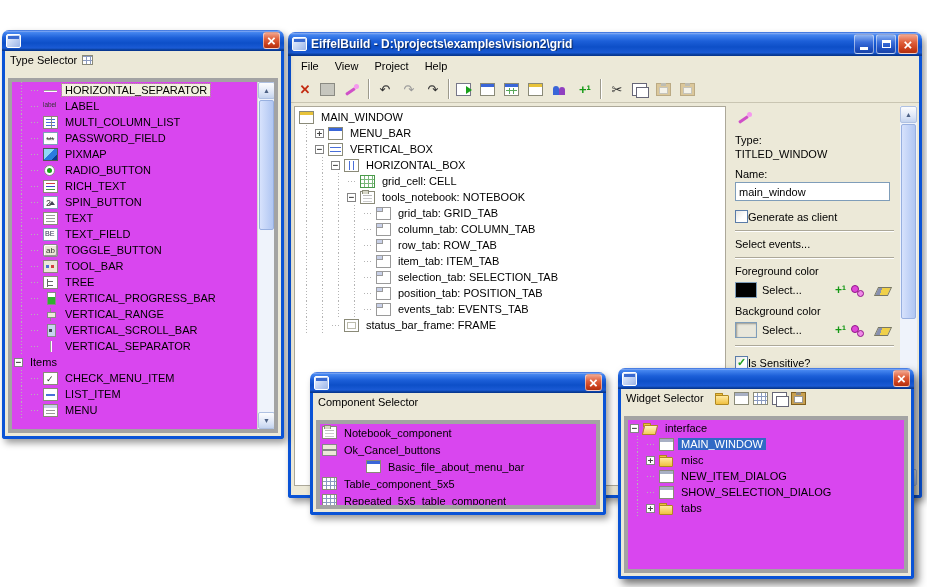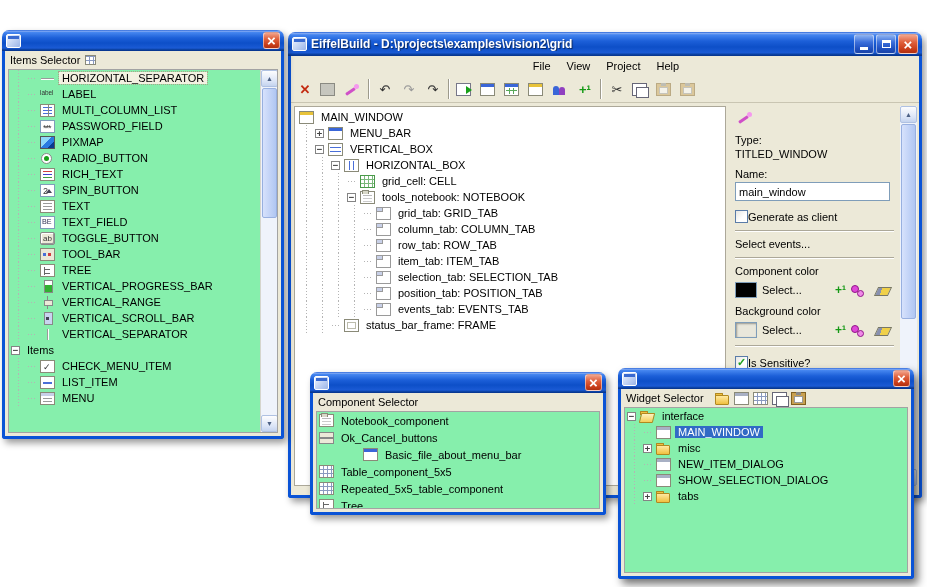--- a/index.html
+++ b/index.html
@@ -19,21 +19,21 @@
   .tbb.red{background:linear-gradient(180deg,#F2A48C 0%,#E0603C 40%,#C83C18 80%,#B03010 100%);}
   .g-close{color:#fff;font-size:15px;font-weight:bold;line-height:1;}
   .g-min{width:8px;height:3px;background:#fff;margin-top:9px;}
   .g-max{width:9px;height:8px;border:1px solid #fff;border-top:3px solid #fff;}
   .winbody{border:3px solid #0A53D6;border-top:none;border-radius:0 0 3px 3px;background:#ECE9D8;height:calc(100% - 24px);display:flex;flex-direction:column;overflow:hidden;}
   .titlebar.small + .winbody{height:calc(100% - 21px);}
   .sysicon{width:15px;height:14px;flex:none;position:relative;background:linear-gradient(135deg,#eef4ff,#9ab4e8);border:1px solid #fff;border-radius:2px;}
   .sysicon::before{content:"";position:absolute;left:1px;right:1px;top:1px;height:3px;background:#3a6ad0;}
 
   
-  .menubar{height:20px;display:flex;align-items:center;padding-left:2px;justify-content:center;}
+  .menubar{height:20px;display:flex;align-items:center;padding-left:2px;}
   .menu-item{padding:2px 8px;font-size:11px;}
   .toolbar{height:27px;display:flex;align-items:center;padding:0 2px;border-bottom:1px solid #c9c5b2;}
   .tbi{width:24px;height:23px;display:flex;align-items:center;justify-content:center;flex:none;}
   .tb-sep{width:2px;height:20px;margin:0 3px;border-left:1px solid #9d9a8c;border-right:1px solid #fff;align-self:center;flex:none;}
   .glyph{font-size:13px;line-height:1;}
   .glyph:empty{display:none;}
   .glyph.sm{font-size:12px;}
   .g-red{color:#C32A10;font-weight:bold;}
   .g-dark{color:#333;}
   .g-grey{color:#9a9a9a;}
@@ -51,21 +51,21 @@
   .lbl{padding:0 3px;}
   .row.sel .lbl{background:#316AC5;color:#fff;}
   .row.softsel .lbl{background:#F3F1E1;outline:1px dotted #A8A488;}
   .indw{display:inline-flex;flex:none;align-self:stretch;}
   .ind{width:16px;flex:none;background:repeating-linear-gradient(180deg,#b4b4b4 0 1px,transparent 1px 3px) no-repeat 7px 0/1px 100%;}
   .exp{width:9px;height:9px;flex:none;margin-right:4px;border:1px solid #848484;background:#fff;font:bold 9px/7px "DejaVu Sans Mono",monospace;text-align:center;color:#444;}
   .exp.leaf{border:none;background:repeating-linear-gradient(90deg,#b4b4b4 0 1px,transparent 1px 3px) no-repeat center/8px 1px;}
 
   
   .twheader{height:17px;display:flex;align-items:center;gap:5px;padding:1px 5px 0;font-size:11px;}
-  .listwrap{flex:1;margin:1px 3px 3px;background:#86efac;border:1px solid #a3a3a3;overflow:hidden;position:relative;}
+  .listwrap{flex:1;margin:10px 3px 3px;background:#d946ef;border:4px solid #a3a3a3;overflow:hidden;position:relative;}
   .listwrap.pad-sb{padding-right:17px;}
 
   
   .sb{position:absolute;top:0;bottom:0;right:0;width:17px;background:#EFF3FB;border-left:1px solid #d5d5cd;}
   .sb-btn{position:absolute;left:0;width:17px;height:17px;display:flex;align-items:center;justify-content:center;
     background:linear-gradient(180deg,#FDFDFE,#D9E3F6 70%,#C4D3EE);border:1px solid #AFC1E2;border-radius:2px;
     font-size:7px;color:#4D6185;}
   .sb-btn.up{top:0;} .sb-btn.down{bottom:0;}
   .sb-thumb{position:absolute;left:1px;width:15px;border:1px solid #98B0E0;border-radius:2px;
     background:linear-gradient(90deg,#D7E2FC,#B0C6F2);}
@@ -434,21 +434,21 @@
         <div class="p-value">TITLED_WINDOW</div>
         <div class="p-label">Name:</div>
         <input class="p-input" value="main_window" style="">
         <div class="p-check">
           <span class="cb"></span>
           <span>Generate as client</span>
         </div>
         <div class="etch"></div>
         <div class="p-link">Select events...</div>
         <div class="etch"></div>
-        <div class="p-label">Component color</div>
+        <div class="p-label">Foreground color</div>
         <div class="p-colorrow">
           <span class="swatch" style="background: rgb(0, 0, 0);"></span>
           <span>Select...</span>
           <span class="glyph sm g-green">+¹</span>
           <span class="ic i-pick"></span>
           <span class="ic i-eraser"></span>
         </div>
         <div class="p-label">Background color</div>
         <div class="p-colorrow">
           <span class="swatch" style="background: rgb(233, 231, 219);"></span>
@@ -485,21 +485,21 @@
   <div class="titlebar small">
     <span class="sysicon"></span>
     <span class="caps">
         <span class="tbb red">
           <span class="g-close">×</span>
         </span>
       </span>
   </div>
   <div class="winbody">
     <div class="twheader">
-      <span>Items Selector</span>
+      <span>Type Selector</span>
       <span class="ic i-table-grid" style="width:11px;height:10px;"></span>
     </div>
     <div class="listwrap pad-sb">
 
       <div class="sb">
         <span class="sb-btn up">▲</span>
         <span class="sb-thumb" style="top:18px;height:130px;"></span>
         <span class="sb-btn down">▼</span>
       </div>
 

